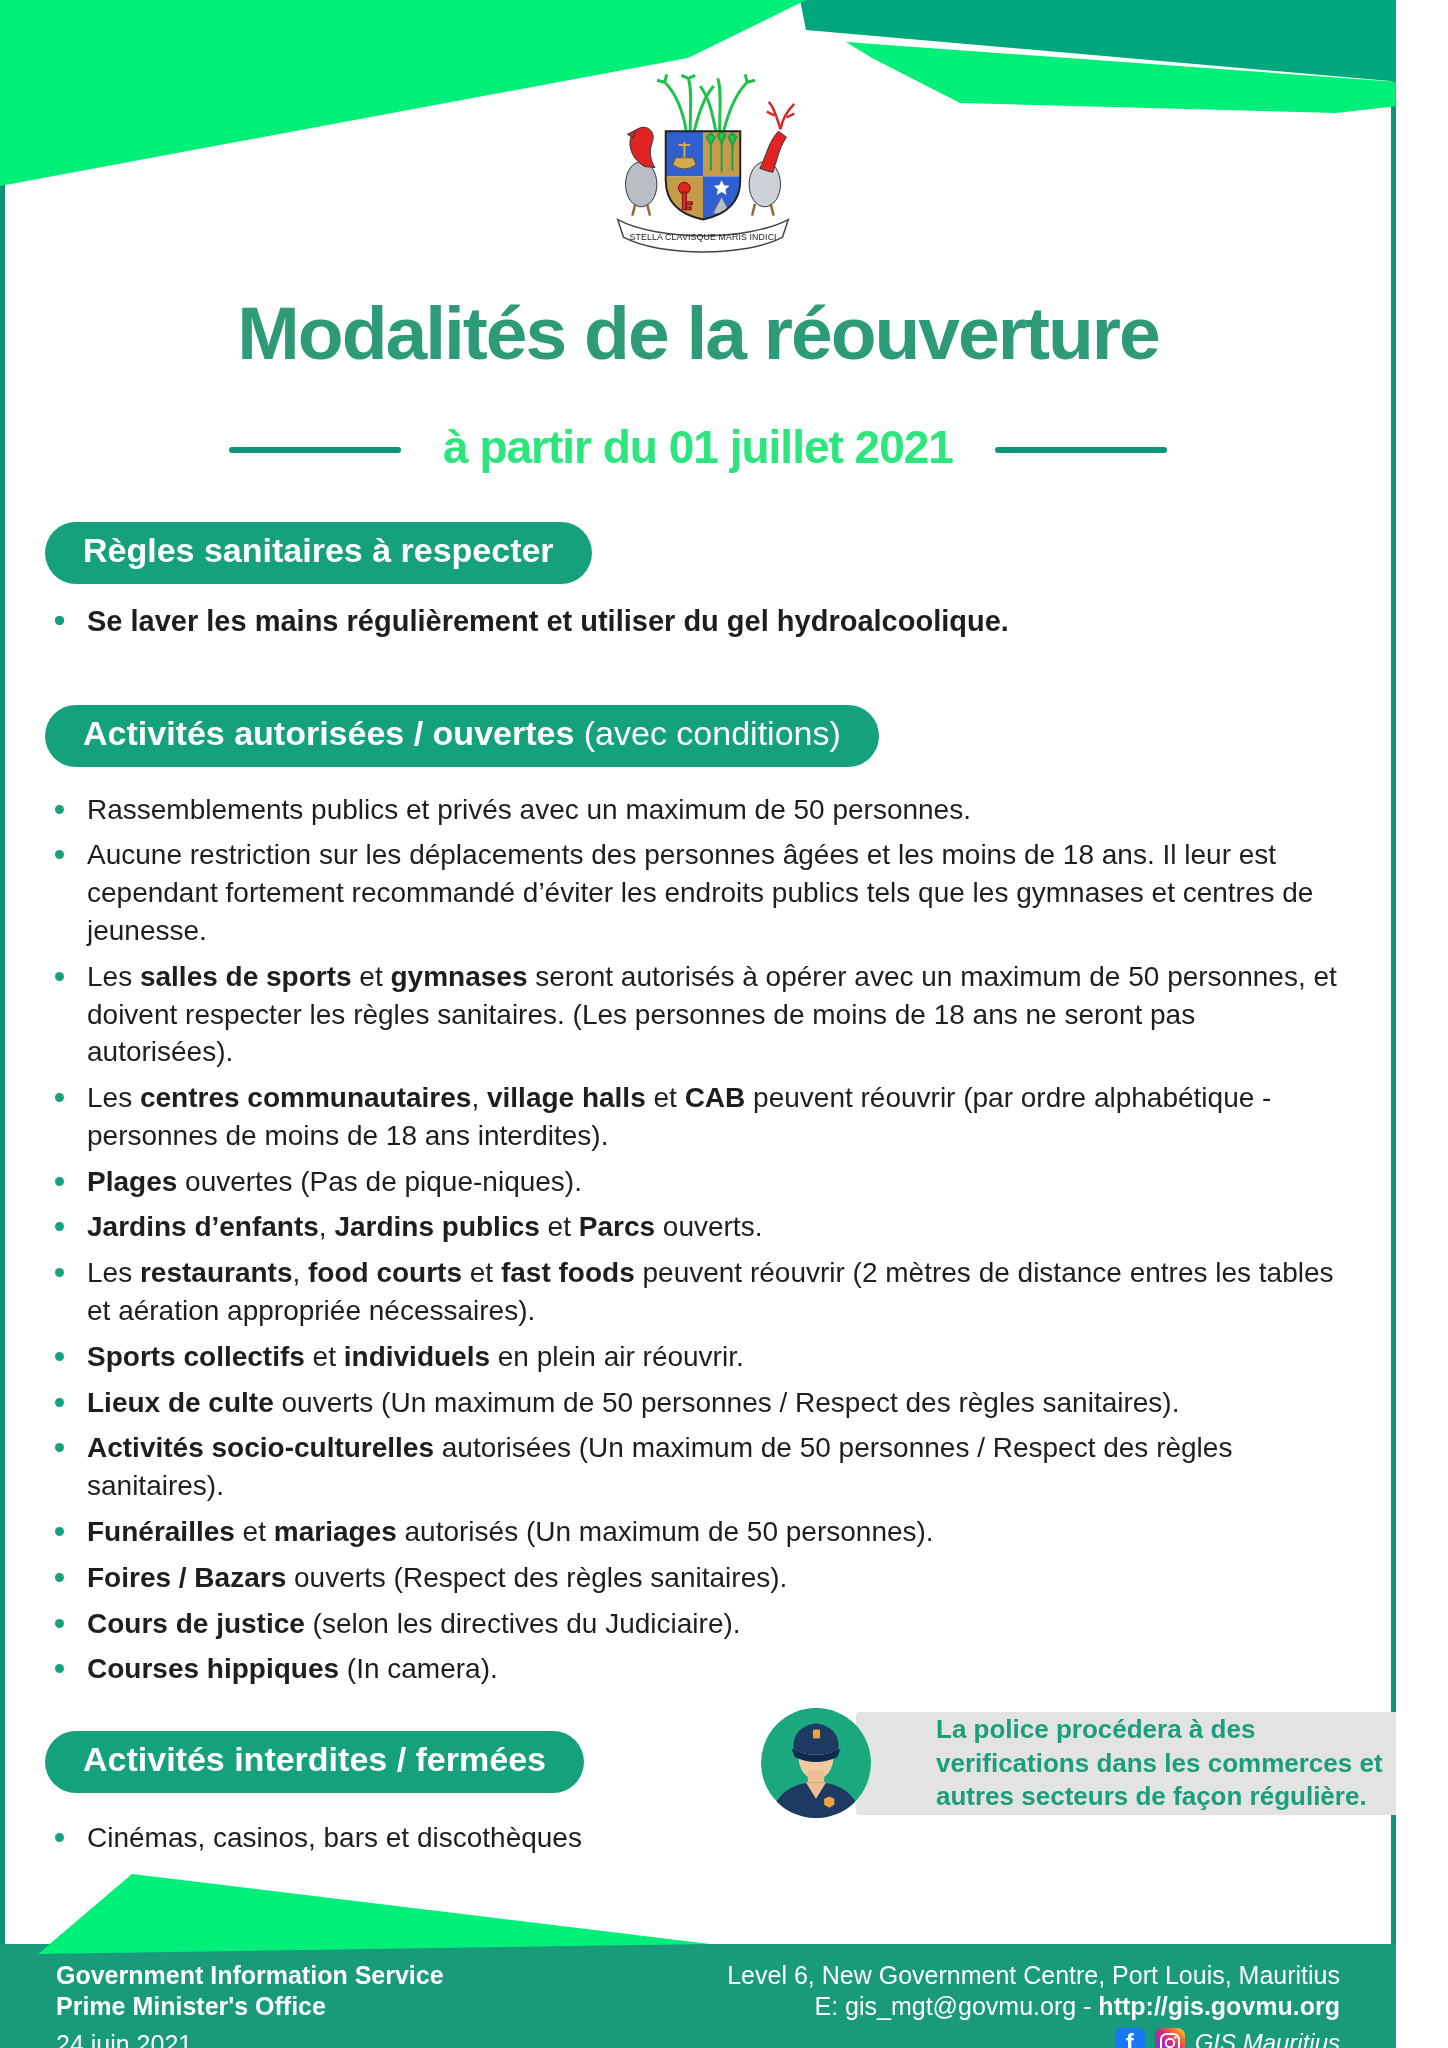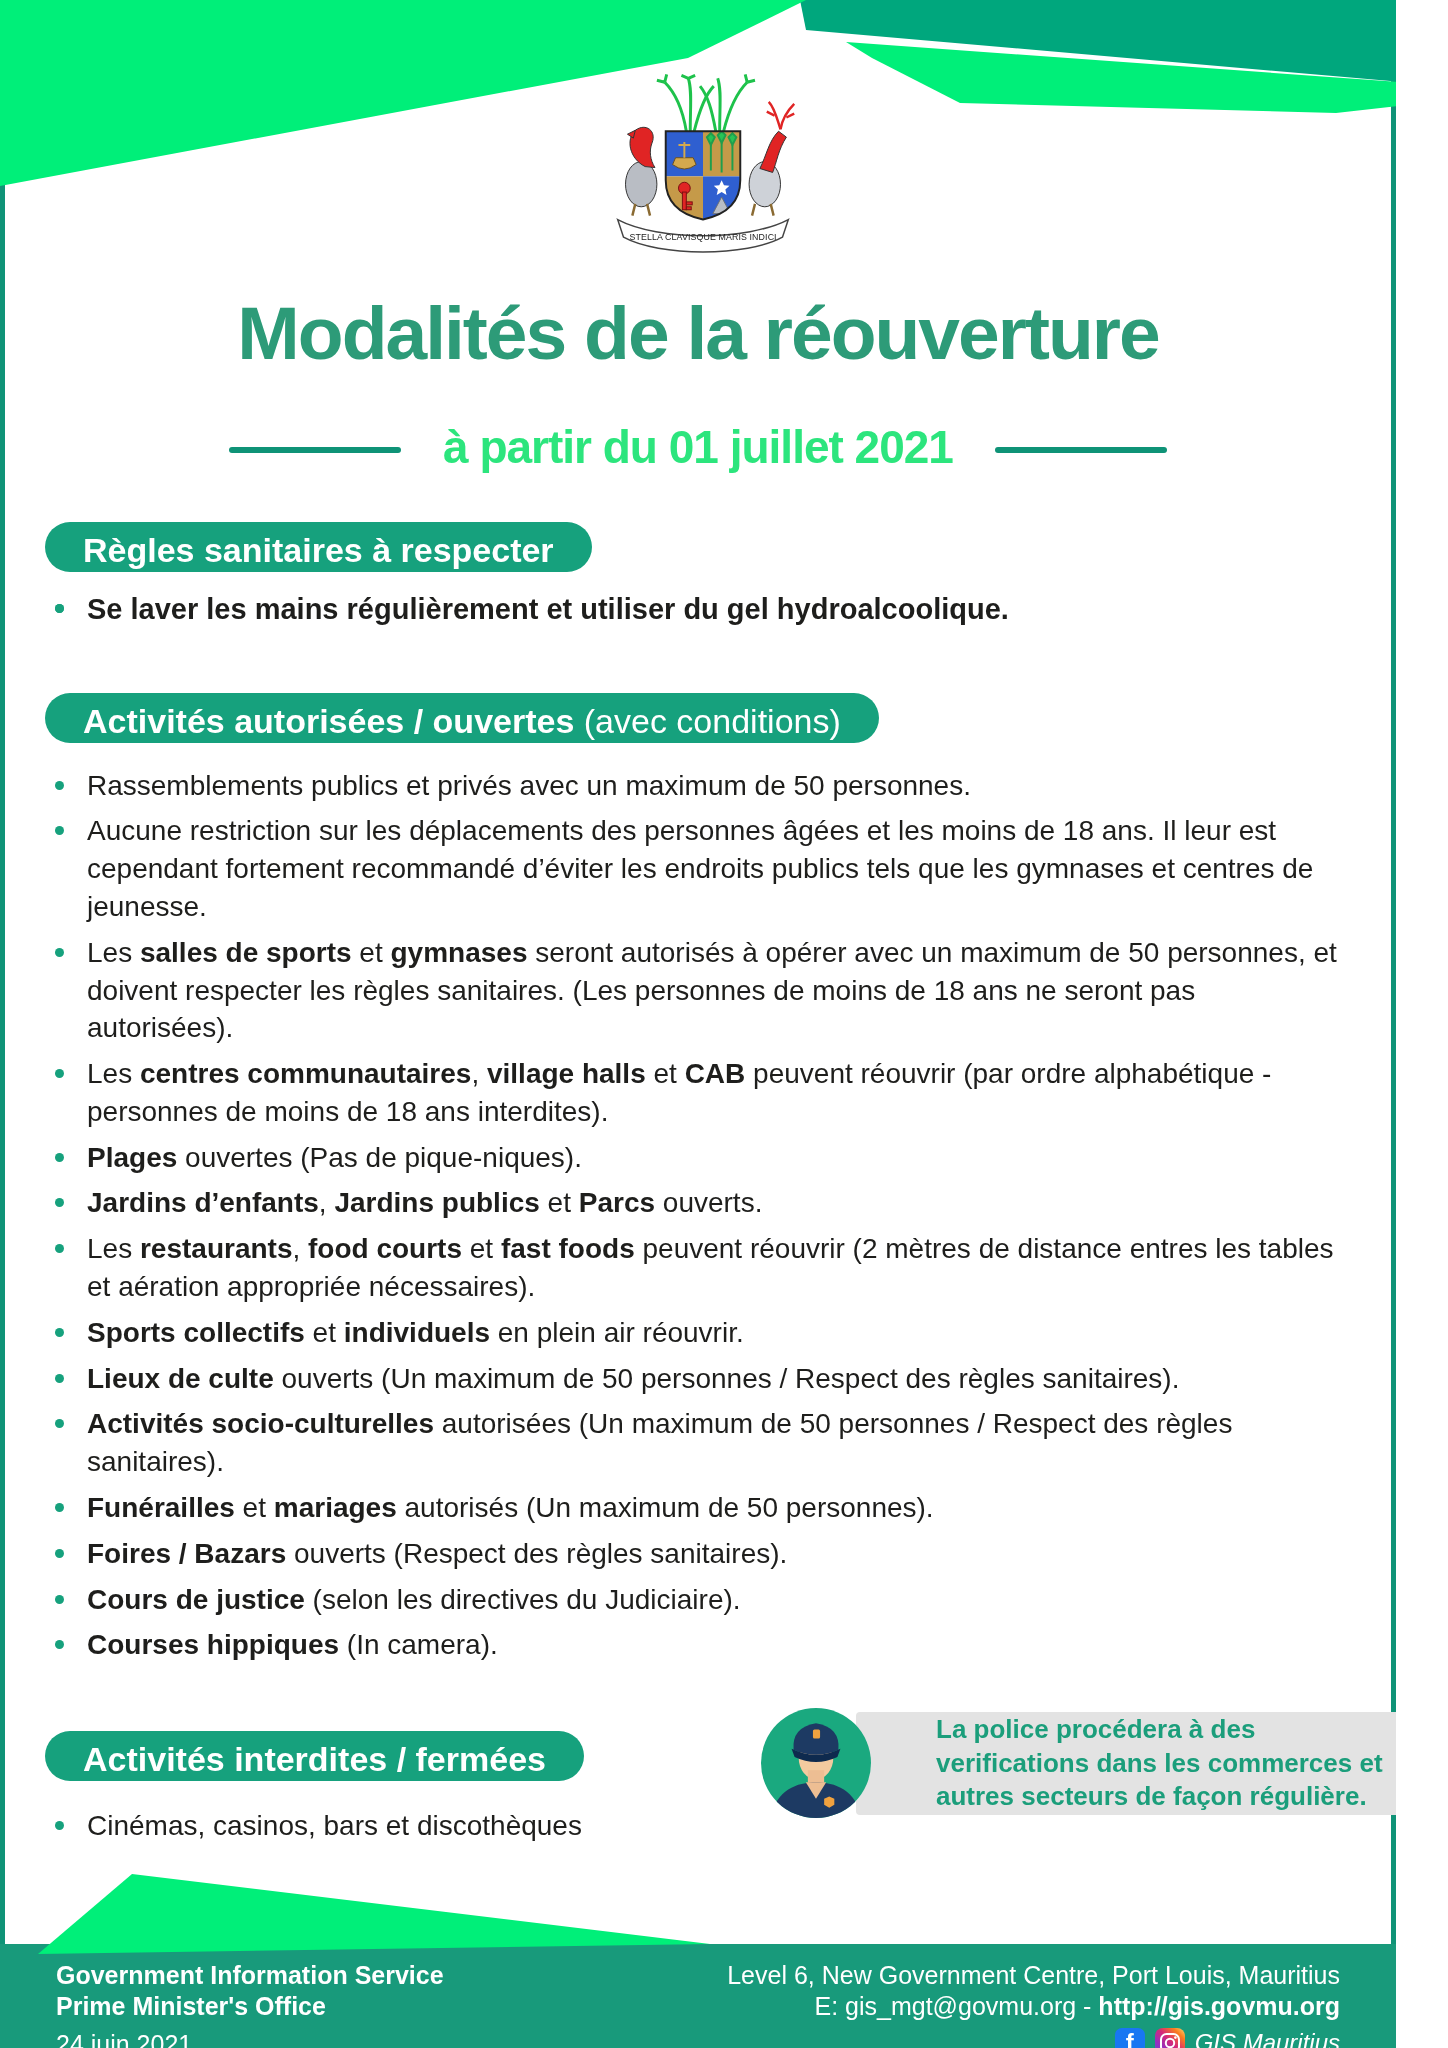--- a/index.html
+++ b/index.html
@@ -23,21 +23,21 @@
 
   .title{position:absolute;left:0;right:0;top:290px;margin:0;text-align:center;
     font-size:75px;font-weight:bold;letter-spacing:-2px;color:var(--title);z-index:2}
   .subtitle-row{position:absolute;left:0;right:0;top:420px;display:flex;align-items:center;
     justify-content:center;gap:42px;z-index:2}
   .dash-line{width:172px;height:6px;border-radius:3px;background:var(--dash);margin-top:6px}
   .subtitle{margin:0;font-size:46px;font-weight:bold;color:var(--subtitle);letter-spacing:-1px}
 
   .content{position:absolute;left:45px;right:48px;top:522px;z-index:2}
   .pill{display:inline-block;background:var(--accent);color:#fff;border-radius:34px;
-    padding:11px 38px 3px;font-size:34px;font-weight:bold;line-height:1.05}
+    padding:11px 38px 15px;font-size:34px;font-weight:bold;line-height:1.05}
   .pill .pill-reg{font-weight:normal}
   .pill.second{margin-top:54px}
 
   ul.bullets{list-style:none;margin:24px 0 0;padding:0}
   ul.bullets li{position:relative;padding-left:42px;font-size:28px;line-height:1.35;
     color:var(--ink);margin-bottom:8px}
   ul.bullets li .dot{position:absolute;left:10px;top:14px;width:9px;height:9px;border-radius:50%;
     background:var(--accent)}
   ul.bullets.bold-list{margin-top:18px}
   ul.bullets.bold-list li{font-weight:bold;font-size:29px;margin-bottom:10px}

